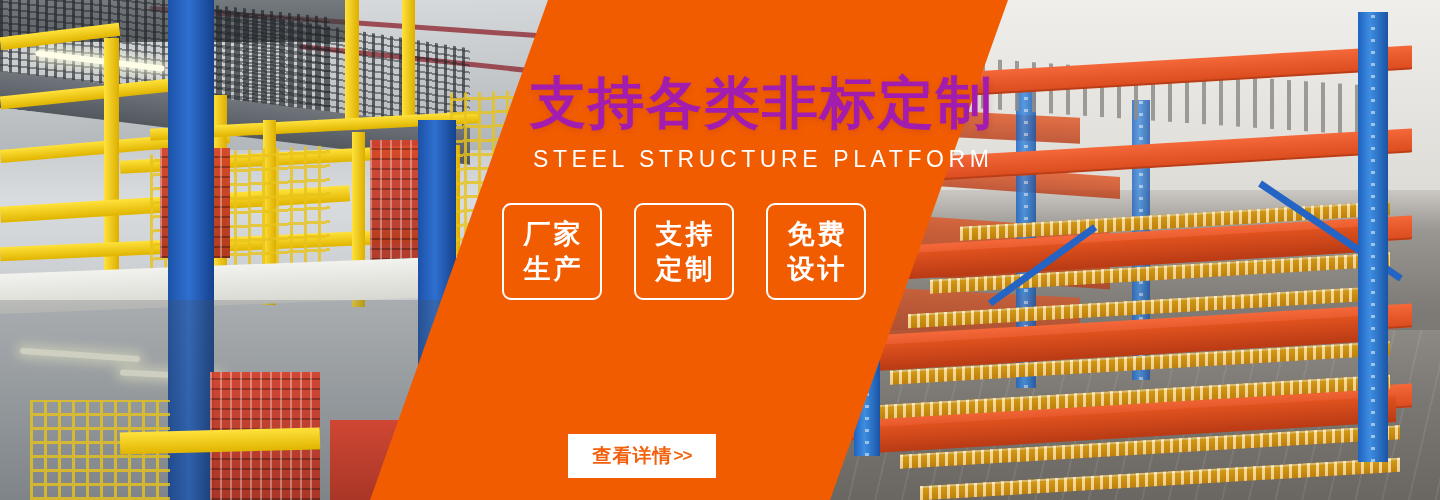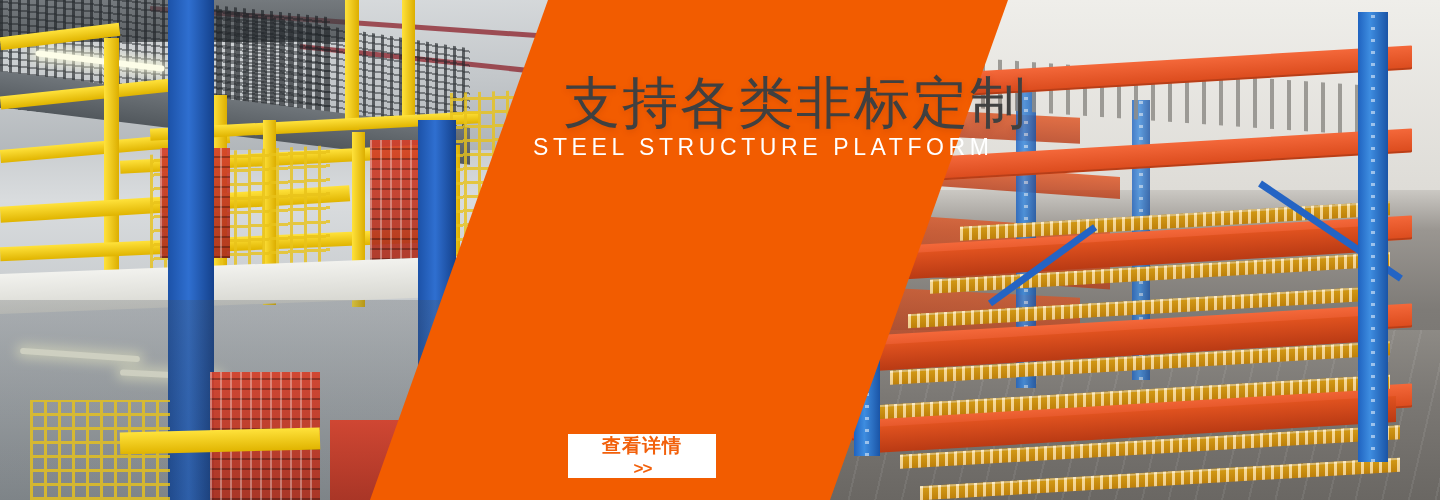--- a/index.html
+++ b/index.html
@@ -92,27 +92,27 @@
     position:absolute;left:0;top:0;width:1440px;height:500px;
     background:#f25c00;
     clip-path:polygon(548px 0, 1008px 0, 830px 500px, 370px 500px);
   }
 
   .content{
     position:absolute;left:0;top:0;width:1440px;height:500px;
   }
 
   .headline{
-    position:absolute;left:564px;top:75px;
-    font-size:56px;line-height:1;font-weight:400;color:#404040;
+    position:absolute;left:530px;top:75px;
+    font-size:56px;line-height:1;font-weight:700;color:#a21caf;
     letter-spacing:2px;white-space:nowrap;
     text-shadow:0 2px 6px rgba(120,40,0,.18);
   }
   .subtitle{
-    position:absolute;left:533px;top:134px;
+    position:absolute;left:533px;top:146px;
     font-size:23px;font-weight:300;color:#ffffff;
     letter-spacing:4.6px;white-space:nowrap;
   }
 
   .badges{
     position:absolute;left:502px;top:203px;
     display:flex;gap:32px;
   }
   .badge{
     width:100px;height:97px;
@@ -134,21 +134,20 @@
   }
 
   .cta{
     position:absolute;left:568px;top:434px;
     width:148px;height:44px;
     background:#ffffff;
     display:flex;align-items:center;justify-content:center;
     color:#f2600b;font-size:19px;font-weight:700;letter-spacing:1px;
     box-sizing:border-box;cursor:pointer;
     text-decoration:none;
-    flex-direction:column;
   }
   .cta .arrows{font-size:17px;letter-spacing:-1px;margin-left:1px;font-weight:700;}
 </style>
 </head>
 <body>
 
 <div id="banner">
 
   <div class="photo-left">
     <div class="pl-ceiling"></div>
@@ -246,20 +245,34 @@
   </div>
 
   <div class="orange-panel"></div>
 
   <div class="content">
 
     <div class="headline">支持各类非标定制</div>
 
     <div class="subtitle">STEEL STRUCTURE PLATFORM</div>
 
+    <div class="badges">
+      <div class="badge">
+        <span>厂家</span>
+        <span>生产</span>
+      </div>
+      <div class="badge">
+        <span>支持</span>
+        <span>定制</span>
+      </div>
+      <div class="badge">
+        <span>免费</span>
+        <span>设计</span>
+      </div>
+    </div>
 
 
     <a class="cta" href="#">
       <span>查看详情</span>
         <span class="arrows">&gt;&gt;</span>
     </a>
 
   </div>
 </div>
 

